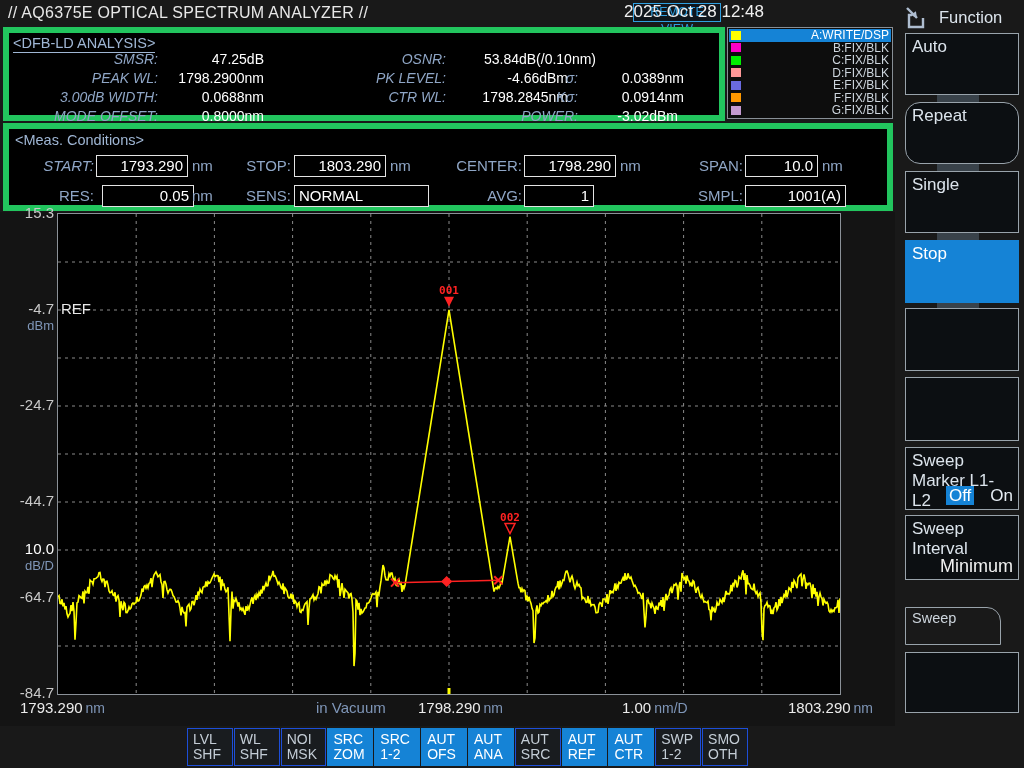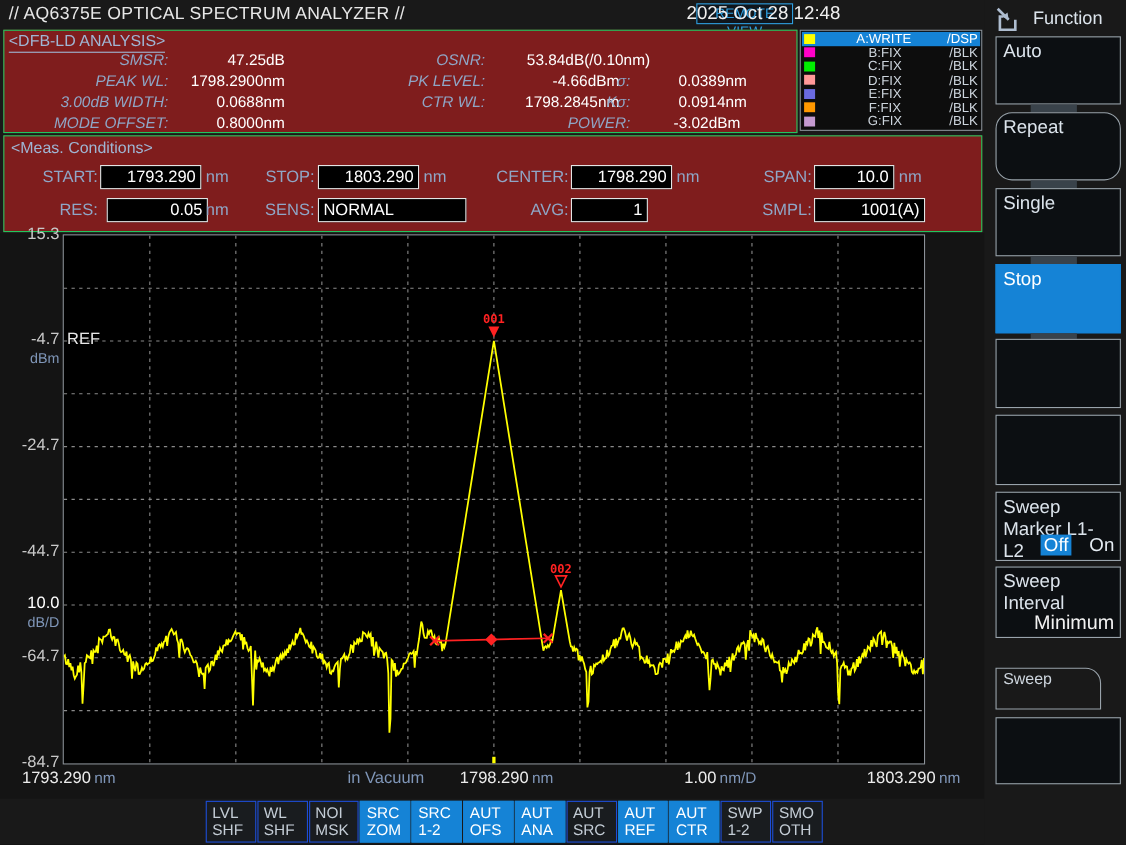--- a/index.html
+++ b/index.html
@@ -7,35 +7,35 @@
   body { width:1024px; height:768px; font-family:"Liberation Sans", sans-serif; position:relative; overflow:hidden; }
   #app { position:absolute; inset:0; width:1024px; height:768px; background:#191919; color:#e8e8e8; }
 
   
   #titlebar { position:absolute; left:0; top:0; width:895px; height:26px; }
   #app-title { position:absolute; left:8px; top:4px; font-size:16px; color:#e8e8e8; letter-spacing:0.3px; white-space:nowrap; }
   #remote-badge { position:absolute; left:633px; top:3px; width:88px; height:19px; border:1px solid #2f9fe0; color:#2f9fe0; font-size:12.5px; text-align:center; line-height:17px; background:#10161c; }
   #datetime { position:absolute; right:131px; top:2px; font-size:17px; color:#f0f0f0; white-space:nowrap; }
 
   
-  .panel { position:absolute; border:1px solid #22c55e; background:#7f1d1d; }
+  .panel { position:absolute; border:6px solid #22c55e; background:#000000; }
   #analysis-panel { left:3px; top:27px; width:722px; height:94px; }
   #conditions-panel { left:3px; top:123px; width:890px; height:88px; }
   .panel-title { position:absolute; left:6px; top:3px; font-size:14.5px; color:#9fb6d4; }
   #analysis-title { border-bottom:1px solid #9fb6d4; padding-bottom:1px; }
   .cell { position:absolute; height:18px; font-size:14px; white-space:nowrap; }
   .lab { color:#8fa6c6; text-align:right;font-style:italic; }
   .val { color:#ffffff; text-align:right; }
 
   
   #legend { position:absolute; left:727px; top:27px; width:166px; height:92px; border:1px solid #888f96; background:#0d0d0d; padding:1px; }
   .leg-row { display:flex; align-items:center; height:12.5px; font-size:12px; color:#cdd5dd; padding:0 2px; }
   .leg-row.active { background:#1583d6; color:#ffffff; }
   .leg-swatch { width:10px; height:9px; margin-right:5px; flex:none; }
-  .leg-name { flex:1; text-align:center; }
+  .leg-name { flex:1; text-align:right; }
   .leg-status { text-align:right; }
 
   
   .cond-box { position:absolute; height:22px; background:#000; border:1px solid #e4e4e4; color:#fff; font-size:15px; line-height:20px; text-align:right; padding:0 4px; }
   .cond-box.left { text-align:left; }
   .cond-lab { position:absolute; height:22px; font-size:15px; line-height:22px; color:#8fa6c6; text-align:right; white-space:nowrap; }
   .cond-unit { position:absolute; height:22px; font-size:15px; line-height:22px; color:#8fa6c6; text-align:left; }
 
   
   #chart-region { position:absolute; left:0; top:212px; width:895px; height:514px; background:#141414; }
@@ -138,21 +138,21 @@
       </div>
       <div class="leg-row">
         <span class="leg-swatch" style="background: rgb(196, 154, 208);"></span>
         <span class="leg-name">G:FIX</span>
         <span class="leg-status">/BLK</span>
       </div>
     </div>
 
   <div id="conditions-panel" class="panel">
     <span class="panel-title" style="left:6px; top:3px;">&lt;Meas. Conditions&gt;</span>
-    <span class="cond-lab" style="left:7px;   top:26px; width:78px;">START:</span>
+    <span class="cond-lab" style="left:7px;   top:26px; width:78px;font-style:italic;">START:</span>
     <span class="cond-box" style="left:87px;  top:26px; width:92px;">1793.290</span>
     <span class="cond-unit" style="left:183px; top:26px;">nm</span>
     <span class="cond-lab" style="left:202px; top:26px; width:80px;">STOP:</span>
     <span class="cond-box" style="left:285px; top:26px; width:92px;">1803.290</span>
     <span class="cond-unit" style="left:381px; top:26px;">nm</span>
     <span class="cond-lab" style="left:427px; top:26px; width:86px;">CENTER:</span>
     <span class="cond-box" style="left:515px; top:26px; width:92px;">1798.290</span>
     <span class="cond-unit" style="left:611px; top:26px;">nm</span>
     <span class="cond-lab" style="left:657px; top:26px; width:77px;">SPAN:</span>
     <span class="cond-box" style="left:736px; top:26px; width:73px;">10.0</span>

